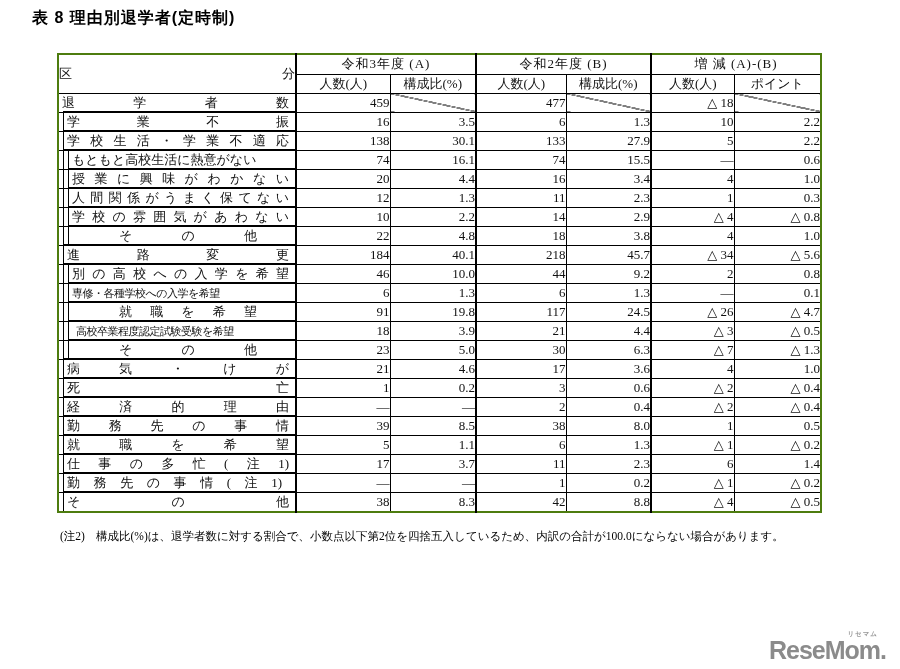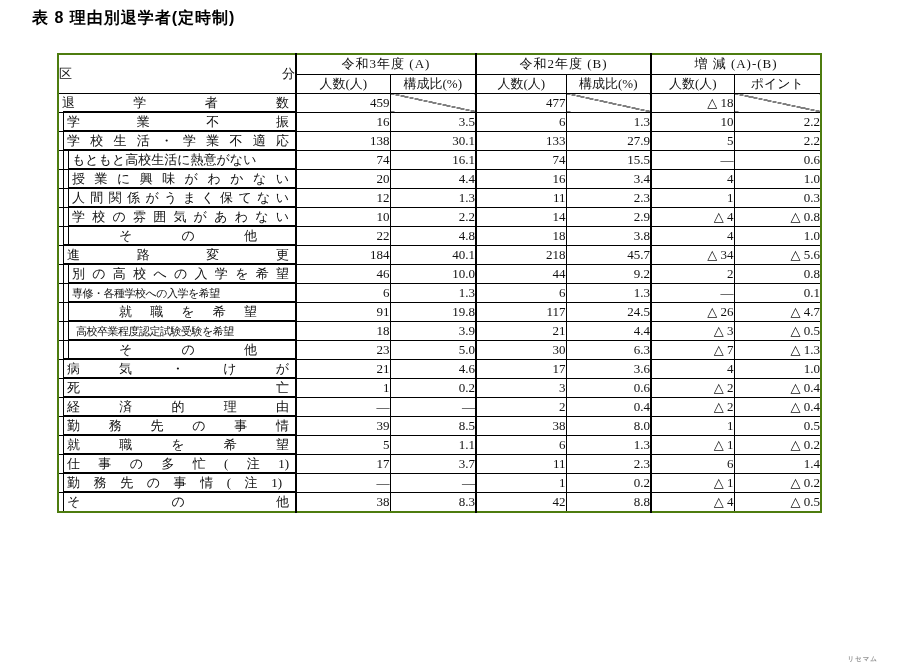--- a/index.html
+++ b/index.html
@@ -384,17 +384,22 @@
     <td class="val">8.3</td>
     <td class="val bL2">42</td>
     <td class="val">8.8</td>
     <td class="val bL2">△ 4</td>
     <td class="val">△ 0.5</td>
   </tr>
     </tbody>
 </table>
 
 <div class="notes">
+  <div class="note-line">
+    <span class="note-label">(注2)</span>
+    <span class="note-text">構成比(%)は、退学者数に対する割合で、小数点以下第2位を四捨五入しているため、内訳の合計が100.0にならない場合があります。</span>
+  </div>
 </div>
 
 <div class="logo">
   <span class="ruby">リセマム</span>
+  <span class="word">ReseMom.</span>
 </div>
 
 </body></html>

